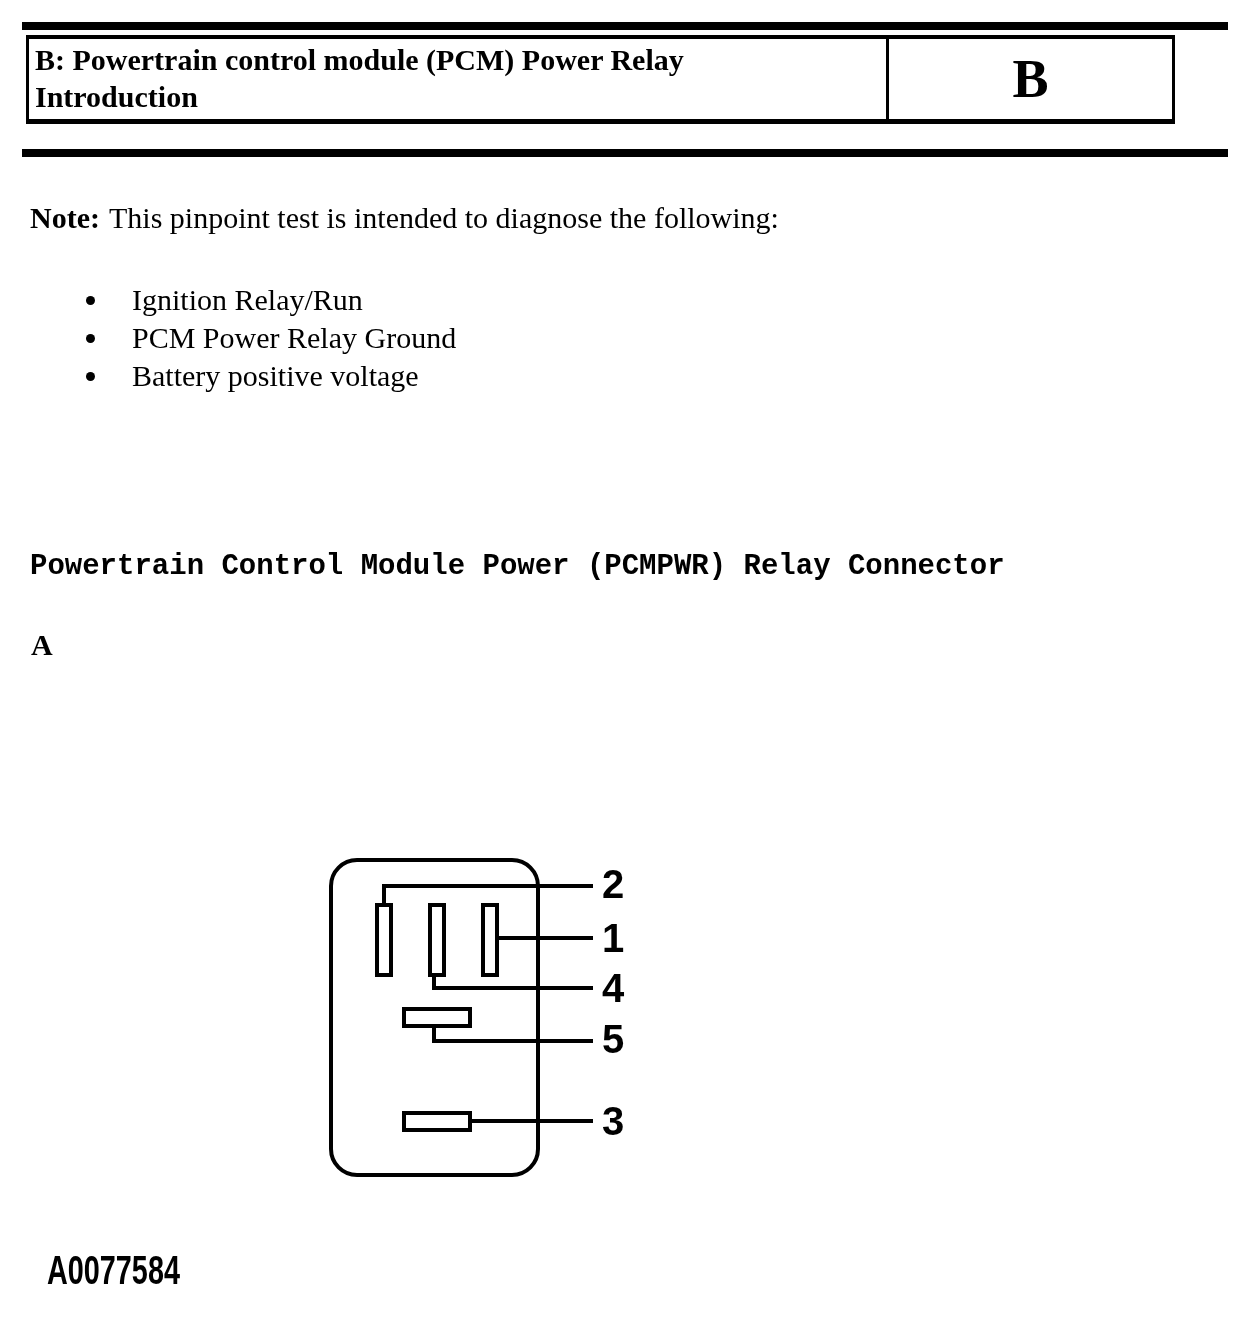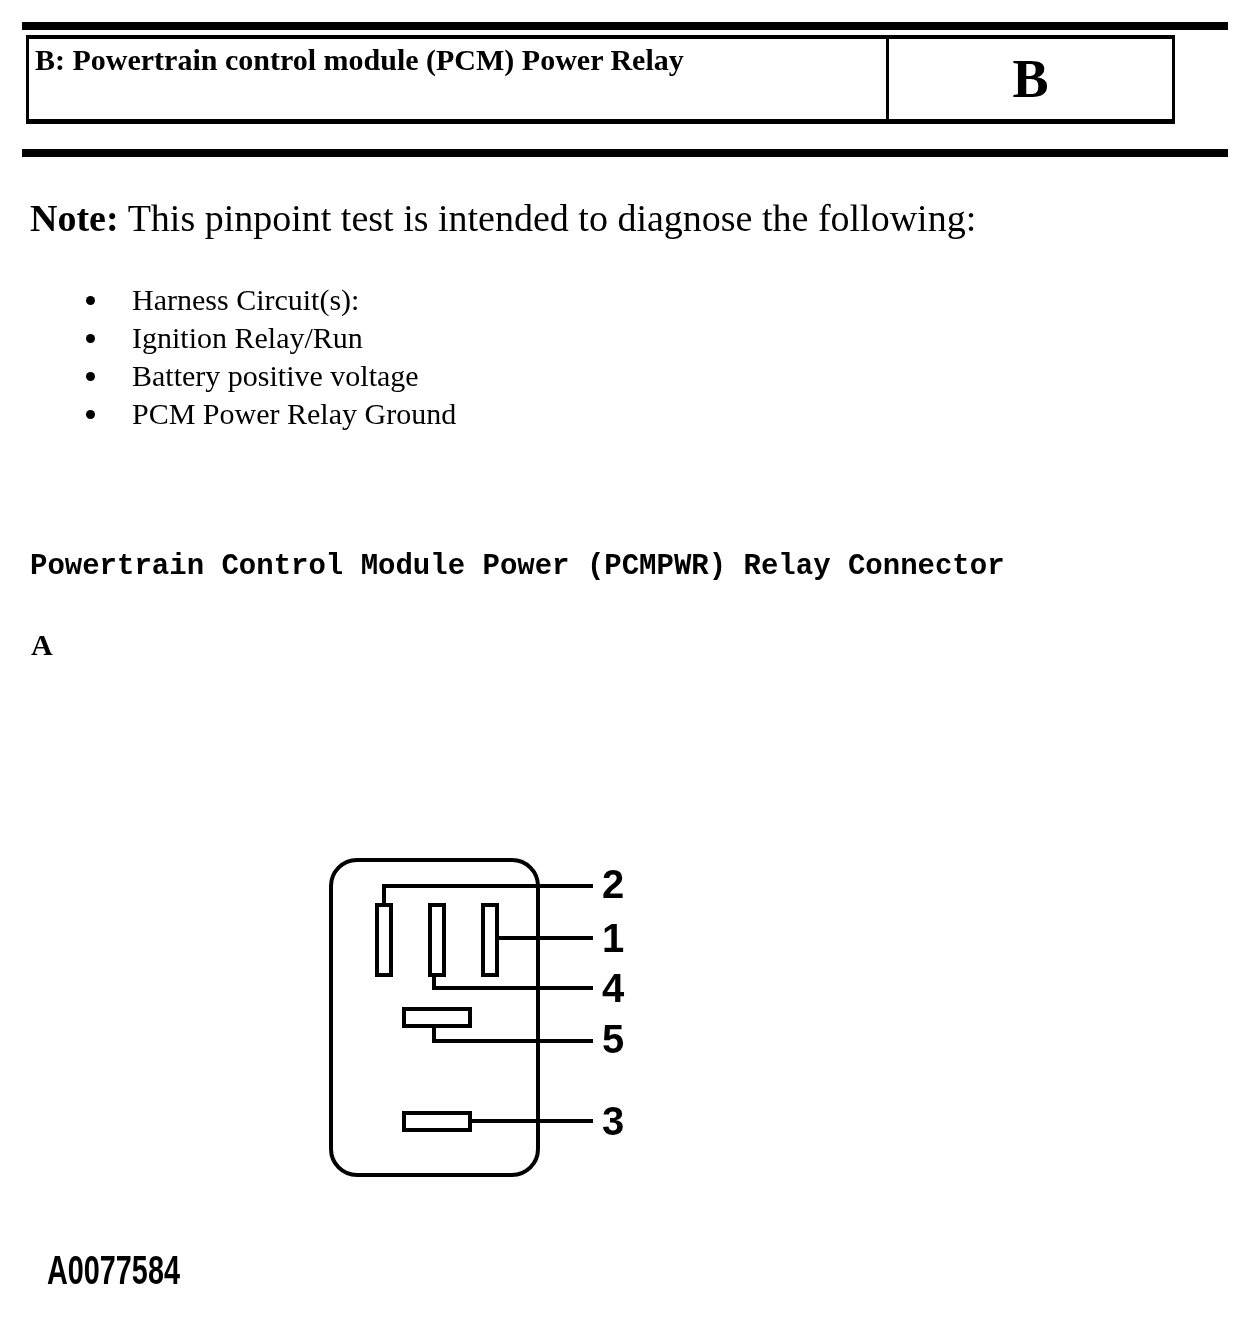--- a/index.html
+++ b/index.html
@@ -26,21 +26,21 @@
     padding:2px 0 0 6px;
     font-weight:bold;font-size:30px;line-height:37px;
   }
   .cell-letter{
     flex:1;box-sizing:border-box;border-left:3px solid #000;
     display:flex;align-items:center;justify-content:center;
     font-weight:bold;font-size:54px;
   }
   .note{
     position:absolute;left:30px;top:199px;margin:0;
-    font-size:38px;line-height:38px;white-space:nowrap;
+    font-size:30px;line-height:38px;white-space:nowrap;
   }
   .note .note-label{font-weight:bold;margin-right:9px;}
   .bullets{
     position:absolute;left:0;top:281px;margin:0;padding:0;list-style:none;
   }
   .bullets li{
     height:38px;display:flex;align-items:center;
     font-size:30px;white-space:nowrap;
   }
   .dot{
@@ -74,48 +74,45 @@
 </head>
 <body>
 
 <div class="page">
 
   <div class="rule rule-top"></div>
 
   <div class="header-table">
     <div class="cell-title">
       <div>B: Powertrain control module (PCM) Power Relay</div>
+      <div>Introduction</div>
     </div>
     <div class="cell-letter">
       <span>B</span>
     </div>
   </div>
 
   <div class="rule rule-mid"></div>
 
   <p class="note">
     <span class="note-label">Note:</span><span>This pinpoint test is intended to diagnose the following:</span>
   </p>
 
   <ul class="bullets">
     <li>
       <span class="dot"></span>
-      <span class="li-text">Harness Circuit(s):</span>
-    </li>
-    <li>
-      <span class="dot"></span>
       <span class="li-text">Ignition Relay/Run</span>
     </li>
     <li>
       <span class="dot"></span>
-      <span class="li-text">Battery positive voltage</span>
+      <span class="li-text">PCM Power Relay Ground</span>
     </li>
     <li>
       <span class="dot"></span>
-      <span class="li-text">PCM Power Relay Ground</span>
+      <span class="li-text">Battery positive voltage</span>
     </li>
   </ul>
 
   <h2 class="section-heading">Powertrain Control Module Power (PCMPWR) Relay Connector</h2>
 
   <div class="fig-label">A</div>
 
   <svg class="diagram-svg" width="400" height="360" viewBox="300 845 400 360" xmlns="http://www.w3.org/2000/svg">
 
     <rect class="stroke" x="331" y="860" width="207" height="315" rx="26"></rect>

